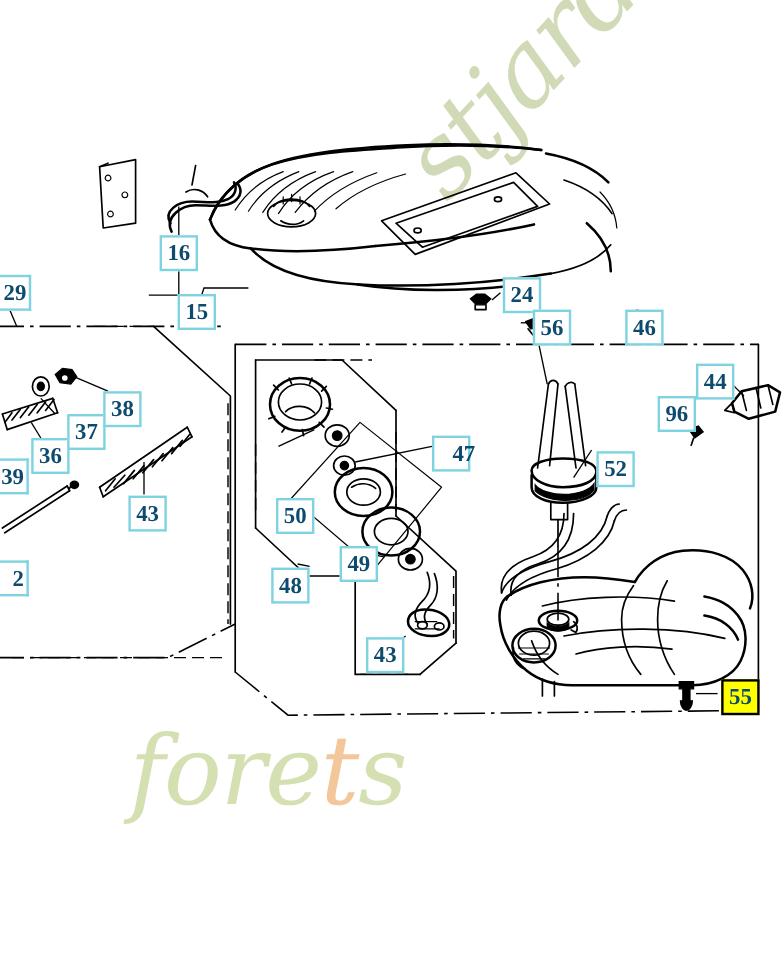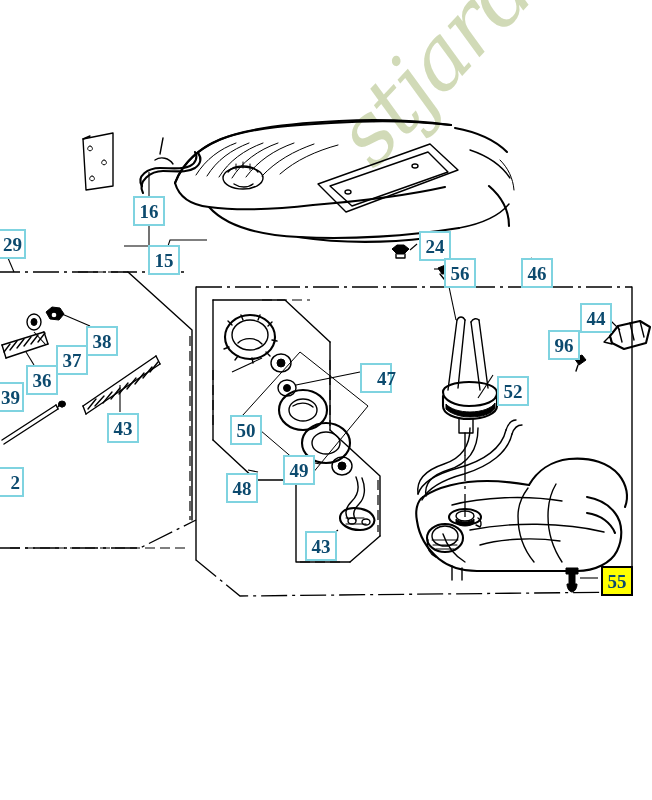--- a/index.html
+++ b/index.html
@@ -52,20 +52,21 @@
     border-left:none;
   }
 </style>
 </head>
 <body>
 
 <div id="sheet">
 
   <div class="wm" id="wm-diag"><span>stjardin</span></div>
 
+  <div class="wm" id="wm-bottom"><span>fore</span><span class="t-orange">t</span><span>s</span></div>
 
   <svg id="art" viewBox="0 0 652 800">
     <defs>
       <style>
         .ln{fill:none;stroke:#000;stroke-width:1.4;stroke-linecap:round;stroke-linejoin:round;}
         .ln2{fill:none;stroke:#000;stroke-width:2.1;stroke-linecap:round;stroke-linejoin:round;}
         .thin{fill:none;stroke:#000;stroke-width:1;stroke-linecap:round;stroke-linejoin:round;}
         .dashdot{fill:none;stroke:#000;stroke-width:1.3;stroke-dasharray:26 5 3 5;}
         .dash{fill:none;stroke:#000;stroke-width:1.2;stroke-dasharray:10 5;}
         .lead{fill:none;stroke:#000;stroke-width:1.1;}

